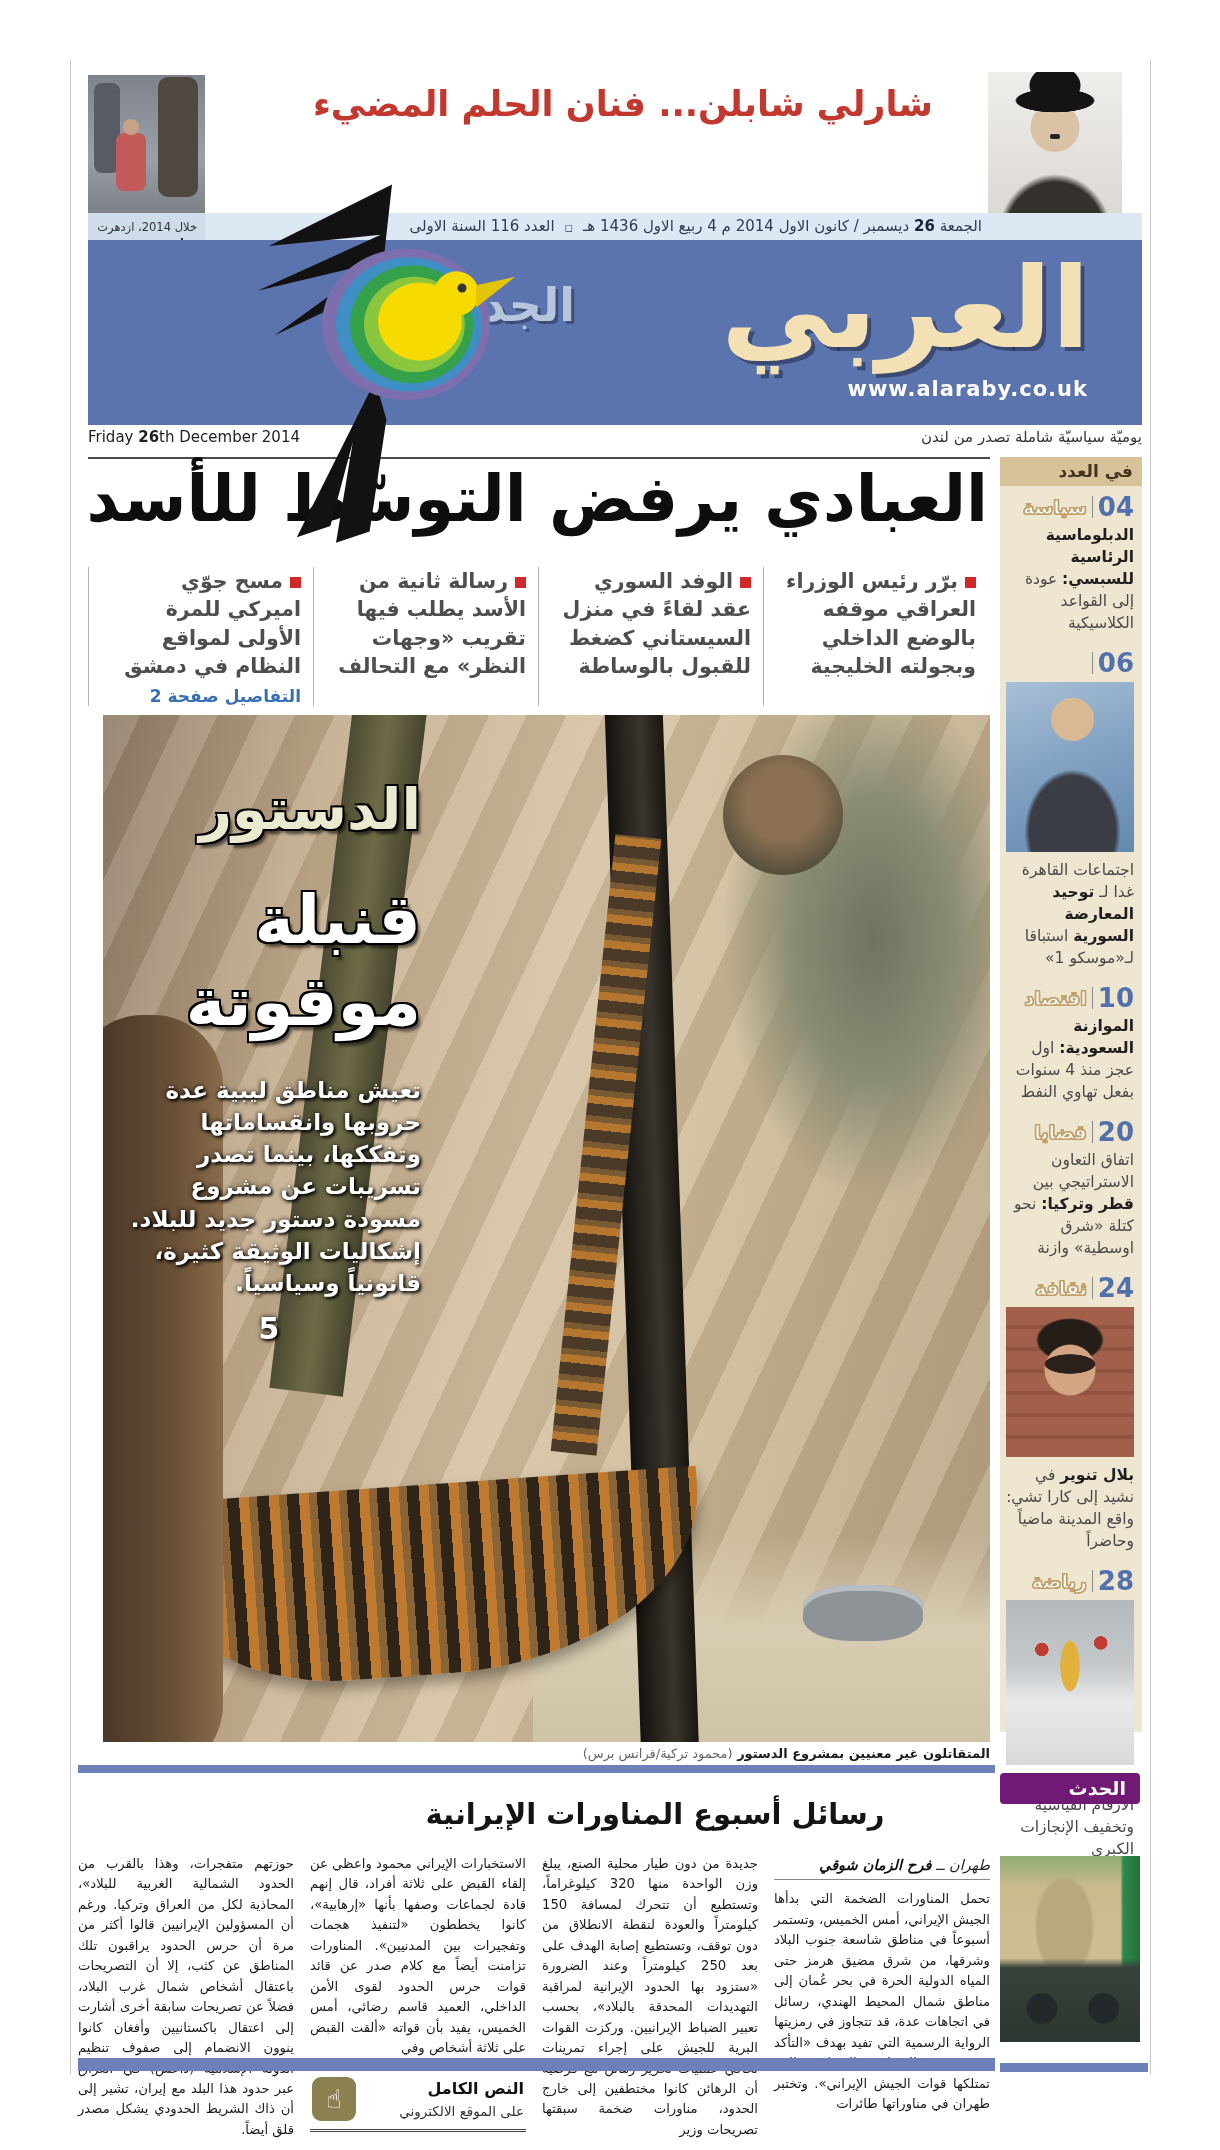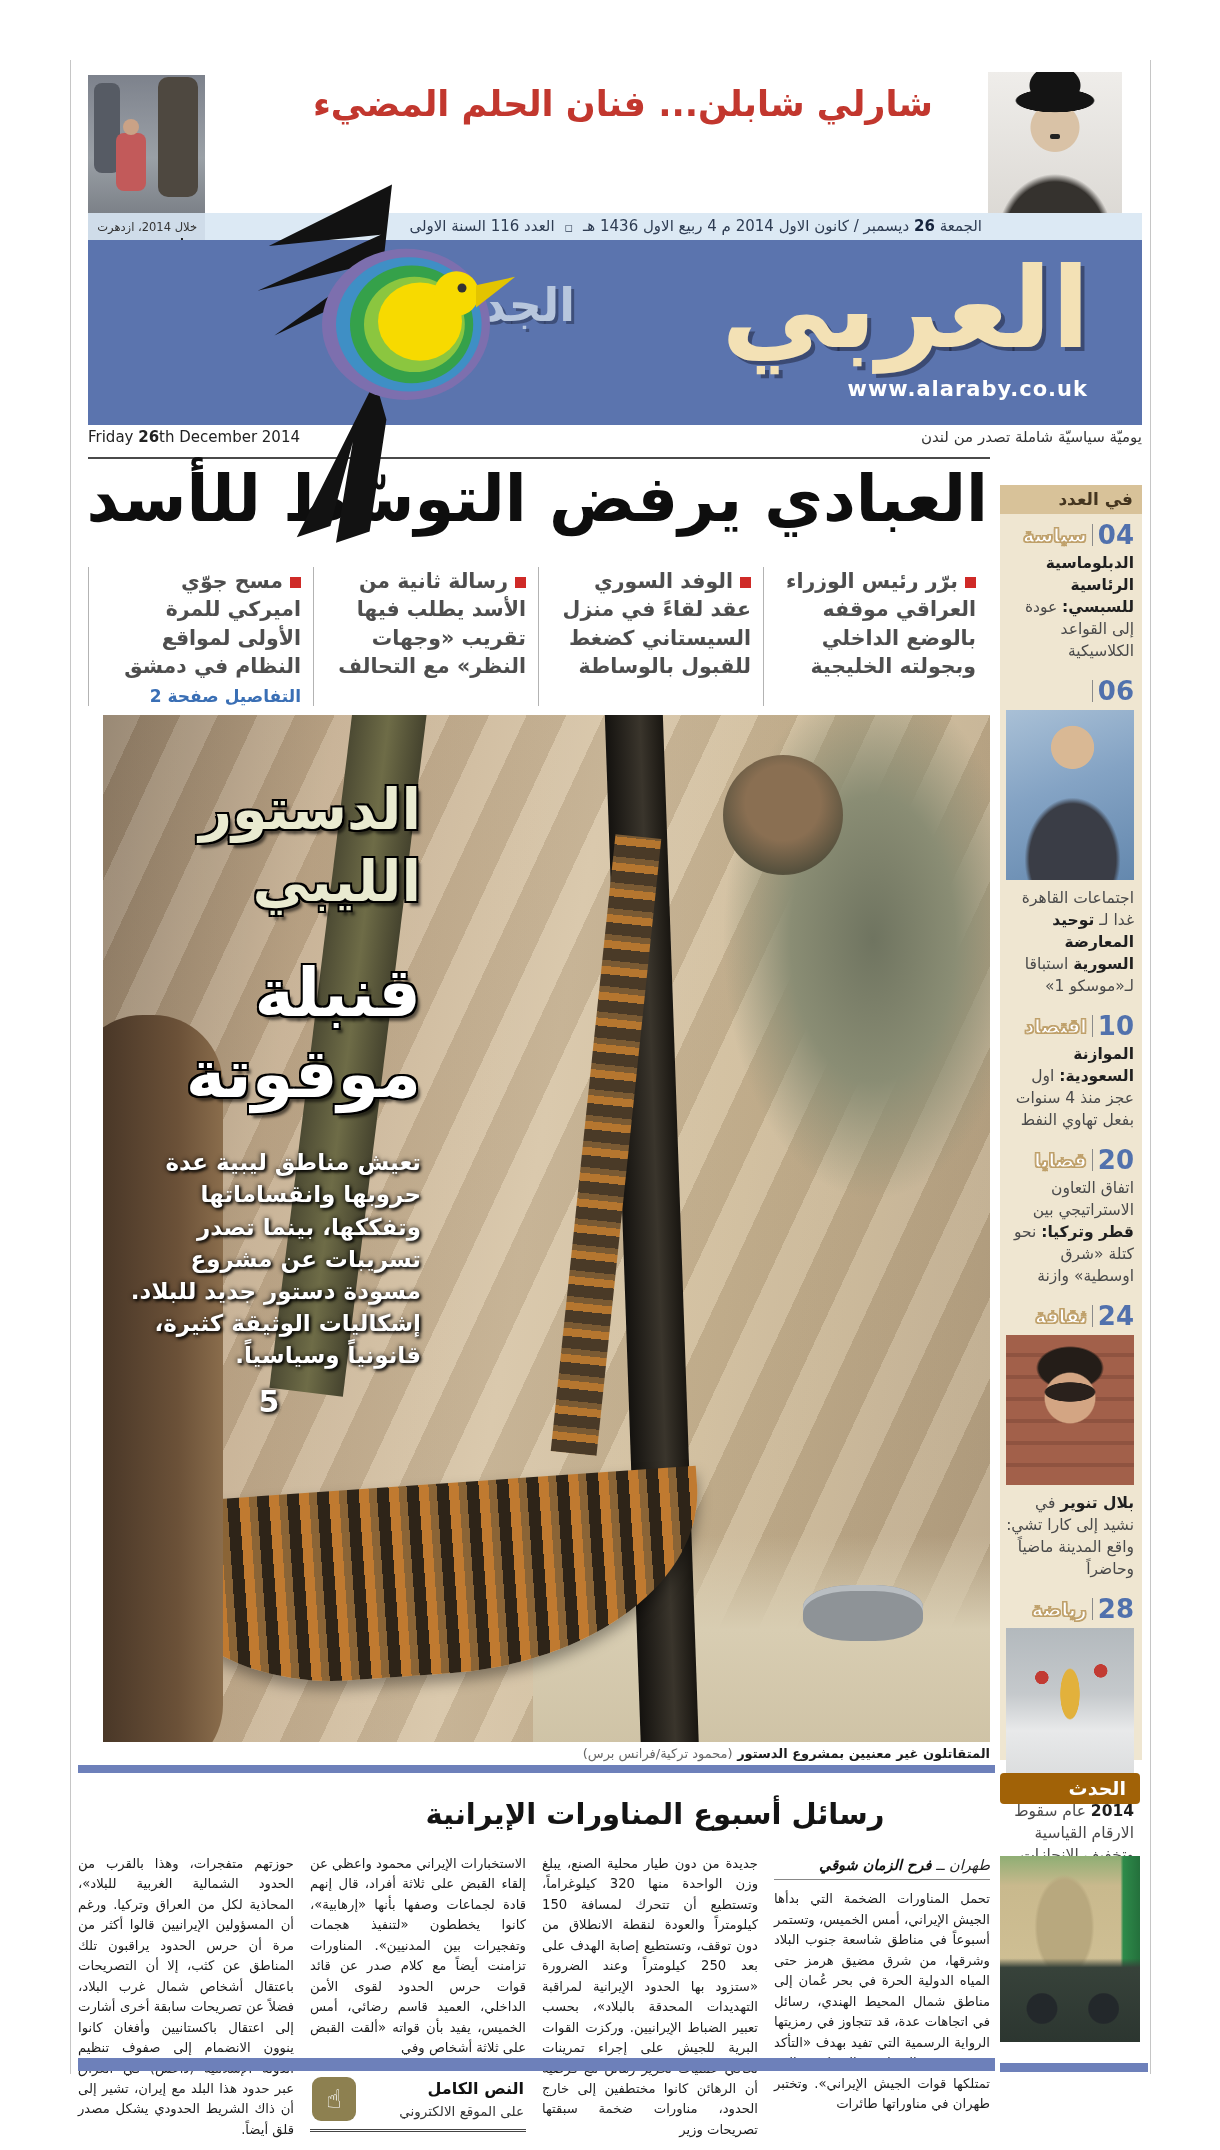--- a/index.html
+++ b/index.html
@@ -81,21 +81,21 @@
   .cv-kicker{font-size:57px;line-height:1.27;font-weight:bold;color:#e9ead0;}
   .cv-title{font-size:67px;line-height:1.22;font-weight:bold;color:#ffffff;margin-top:35px;}
   .cv-body{margin-top:30px;font-size:23px;font-weight:bold;color:#fff;line-height:1.4;
      text-shadow:0 0 5px rgba(0,0,0,.95),2px 2px 3px rgba(0,0,0,.85);}
   .cv-num{margin-top:12px;font-size:30px;font-weight:bold;color:#fff;text-align:center;
      text-shadow:0 0 5px rgba(0,0,0,.95),2px 2px 3px rgba(0,0,0,.85);}
   .cover-caption{right:230px;top:1746px;font-size:13px;color:#666;}
   .cover-caption b{color:#1d1d1d;}
 
   
-  .sidebar{left:1000px;top:457px;width:142px;height:1275px;background:#efe6d1;box-sizing:border-box;margin-top:28px;}
+  .sidebar{left:1000px;top:457px;width:142px;height:1275px;background:#efe6d1;box-sizing:border-box;}
   .sb-header{height:29px;background:#d8c299;color:#44351f;font-weight:bold;font-size:17px;
      line-height:29px;padding-right:9px;text-align:right;}
   .sb-inner{padding:8px 8px 0 6px;}
   .sb-item{margin-bottom:16px;text-align:right;}
   .sb-head{display:flex;direction:rtl;justify-content:flex-start;align-items:center;margin-bottom:4px;}
   .sb-num{font-size:26px;font-weight:bold;color:#5171ad;line-height:1;direction:ltr;}
   .sb-bar{display:inline-block;width:1px;height:22px;background:#8a8a8a;margin:0 5px;}
   .sb-cat{font-size:19px;font-weight:bold;color:#fff;-webkit-text-stroke:1.2px #bfa06a;
      text-shadow:1px 1px 0 #bfa06a,-1px -1px 0 #bfa06a,1px -1px 0 #bfa06a,-1px 1px 0 #bfa06a;}
   .sb-text{font-size:15.5px;line-height:1.42;color:#4a4a4a;}
@@ -116,21 +116,21 @@
      radial-gradient(circle 7px at 28% 30%, #c23b33 92%, rgba(0,0,0,0)),
      radial-gradient(circle 7px at 74% 26%, #c23b33 92%, rgba(0,0,0,0)),
      linear-gradient(180deg,#b3b9bd 0%,#c5c9cc 40%,#e8e9ea 62%,#d7d9da 100%);}
   .barcode{position:relative;width:126px;background:#fff;margin-top:34px;padding:10px 4px 4px;box-sizing:border-box;}
   .barcode .stripes{height:46px;background:repeating-linear-gradient(90deg,#000 0 2px,#fff 2px 4px,#000 4px 5px,#fff 5px 9px,#000 9px 12px,#fff 12px 14px);}
   .barcode .digits{font-family:"DejaVu Sans Mono",monospace;font-size:10.5px;color:#111;text-align:center;direction:ltr;letter-spacing:1.5px;margin-top:2px;}
   .barcode .corner{position:absolute;top:0;right:6px;font-family:"DejaVu Sans Mono",monospace;font-size:9.5px;color:#111;direction:ltr;letter-spacing:2px;}
 
   
   .evt-topbar{left:78px;top:1765px;width:917px;height:8px;background:#6d80ba;}
-  .evt-label{left:1000px;top:1773px;width:140px;height:31px;background:#a16207;border-radius:4px;
+  .evt-label{left:1000px;top:1773px;width:140px;height:31px;background:#701a75;border-radius:4px;
      color:#fff;font-weight:bold;font-size:19px;line-height:31px;text-align:right;padding-right:14px;box-sizing:border-box;}
   .evt-headline{left:420px;top:1797px;width:470px;text-align:center;font-size:29px;font-weight:bold;color:#141414;}
   .evt-cols{left:78px;top:1854px;width:912px;display:flex;direction:rtl;gap:16px;}
   .evt-col{flex:1;font-size:13.2px;line-height:1.55;color:#1c1c1c;text-align:justify;}
   .byline{font-size:14.5px;color:#222;border-bottom:1px solid #888;padding-bottom:3px;margin-bottom:9px;text-align:right;font-style:italic;}
   .byline b{color:#111;}
   .fulltext{margin-top:8px;border-top:3px double #444;border-bottom:3px double #444;padding:7px 2px;
      display:flex;direction:rtl;align-items:center;gap:8px;}
   .fulltext .txt{flex:1;text-align:right;}
   .fulltext .l1{font-size:16px;font-weight:bold;color:#111;}
@@ -217,21 +217,20 @@
     <div class="ph ph-ground"></div>
     <div class="ph ph-strap"></div>
     <div class="ph ph-rifle"></div>
     <div class="ph ph-belt1"></div>
     <div class="ph ph-belt-arc"></div>
     <div class="ph ph-arm"></div>
     <div class="ph ph-sandal"></div>
     <div class="cover-overlay">
       <div class="cv-kicker outline">
         <span>الدستور</span><br>
-        <span>الليبي</span>
       </div>
       <div class="cv-title outline">
         <span>قنبلة</span><br>
         <span>موقوتة</span>
       </div>
       <div class="cv-body">تعيش مناطق ليبية عدة حروبها وانقساماتها وتفككها، بينما تصدر تسريبات عن مشروع مسودة دستور جديد للبلاد. إشكاليات الوثيقة كثيرة، قانونياً وسياسياً.</div>
       <div class="cv-num">5</div>
     </div>
   </div>
   <div class="abs cover-caption">

